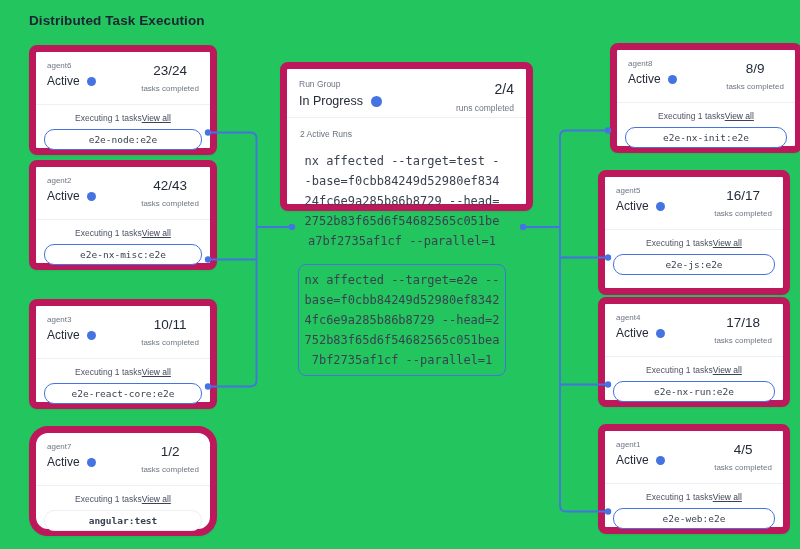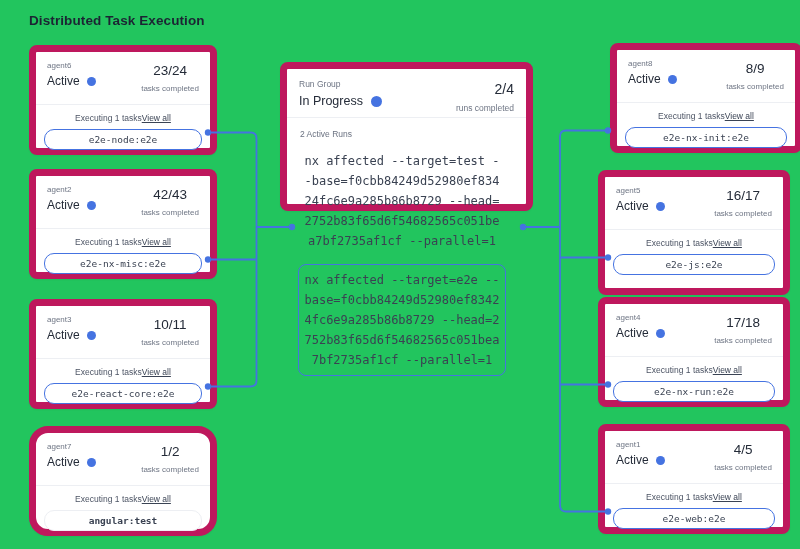--- a/index.html
+++ b/index.html
@@ -58,21 +58,21 @@
           </div>
         </div>
         <div class="agent-body">
           <div class="body-row">
             <span>Executing 1 tasks</span>
             <span class="view-all">View all</span>
           </div>
           <div class="task-chip">e2e-node:e2e</div>
         </div>
       </div>
-      <div class="card" style="left: 29px; top: 169px; width: 188px; height: 110px;">
+      <div class="card" style="left: 29px; top: 160px; width: 188px; height: 110px;">
         <div class="agent-head">
           <div>
             <div class="agent-name">agent2</div>
             <div class="agent-status">
               <span>Active</span>
               <span class="status-dot"></span>
             </div>
           </div>
           <div class="head-right">
             <div class="count">42/43</div>

